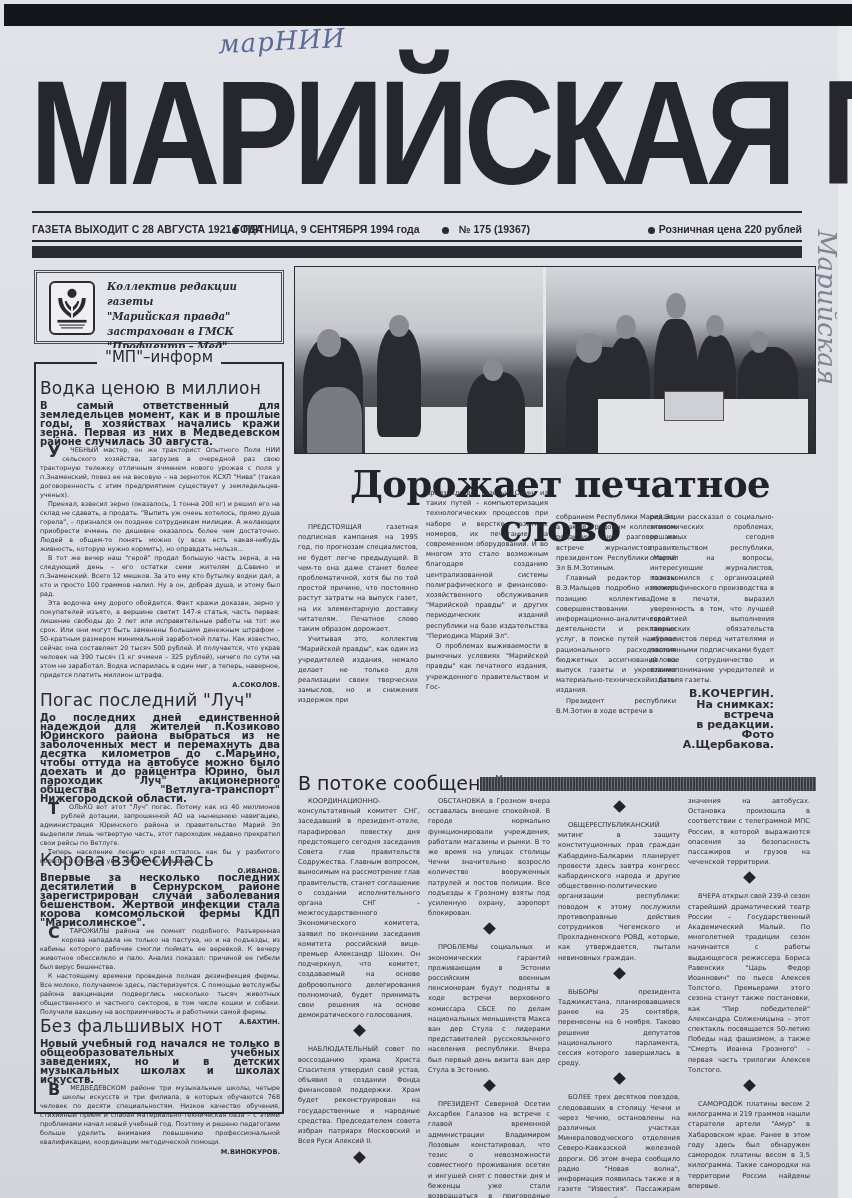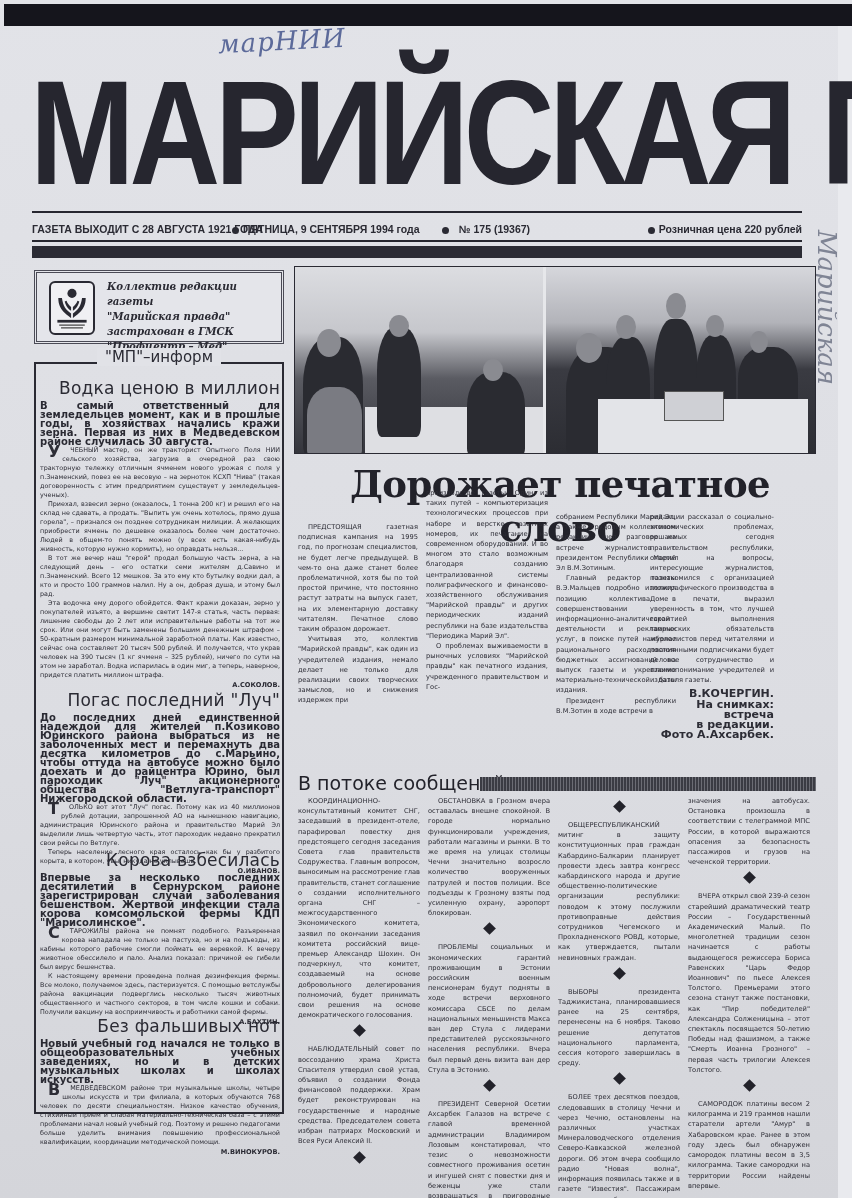--- a/index.html
+++ b/index.html
@@ -74,21 +74,21 @@
   .inform-title {
     position: absolute; left: 34px; top: 348px; width: 250px; text-align: center;
     font-family: "DejaVu Sans", sans-serif; font-size: 15px; color: #2a2a33;
   }
   .inform-title span { background: #e1e2e7; padding: 0 8px; position: relative; z-index: 2; }
   .inform-line { position: absolute; left: 34px; top: 362px; width: 250px; height: 2px; background: #2a2a33; }
 
   .story { position: absolute; left: 40px; width: 240px; }
   .story h3 {
     font-family: "DejaVu Sans", sans-serif; font-weight: normal;
-    font-size: 17px; text-align: right; color: #2a2a33; margin-bottom: 3px; letter-spacing: 0.2px;
+    font-size: 17px; text-align: left; color: #2a2a33; margin-bottom: 3px; letter-spacing: 0.2px;
   }
   .story .lead { font-size: 10px; font-weight: bold; line-height: 9px; text-align: justify; color: #2a2a33; }
   .story .body { font-size: 6.4px; line-height: 9px; text-align: justify; text-indent: 8px; color: #2d2d36; }
   .story .body .cap { font-size: 16px; font-weight: bold; line-height: 9px; float: left; margin-right: 2px; margin-top: 1px; }
   .story .sig { font-size: 6.6px; font-weight: bold; text-align: right; margin-top: 1px; color: #2a2a33; }
 
   
   .photo {
     position: absolute; left: 294px; top: 266px; width: 522px; height: 188px;
     background: #6b6c74; border: 1px solid #2a2a33; overflow: hidden;
@@ -246,21 +246,21 @@
   <div class="col" style="left:556px;top:512px;width:120px;">
     <p style="text-indent:0">собранием Республики Марий Эл, а также трудовым коллективом редакции, шел разговор на встрече журналистов с президентом Республики Марий Эл В.М.Зотиным.</p>
     <p>Главный редактор газеты В.Э.Мальцев подробно изложил позицию коллектива в совершенствовании информационно-аналитической деятельности и рекламных услуг, в поиске путей наиболее рационального расходования бюджетных ассигнований на выпуск газеты и укрепление материально-технической базы издания.</p>
     <p>Президент республики В.М.Зотин в ходе встречи в</p>
   </div>
   <div class="col" style="left:650px;top:512px;width:124px;">
     <p style="text-indent:0">редакции рассказал о социально-экономических проблемах, решаемых сегодня правительством республики, ответил на вопросы, интересующие журналистов, познакомился с организацией полиграфического производства в Доме печати, выразил уверенность в том, что лучшей гарантией выполнения творческих обязательств журналистов перед читателями и постоянными подписчиками будет деловое сотрудничество и взаимопонимание учредителей и издателя газеты.</p>
     <div class="sig-r" style="margin-top:4px;">В.КОЧЕРГИН.</div>
     <div class="sig-r" style="font-weight:bold;">На снимках: встреча</div>
     <div class="sig-r">в редакции.</div>
-    <div class="sig-r">Фото А.Ахсарбек.</div>
+    <div class="sig-r">Фото А.Щербакова.</div>
   </div>
 
   <div class="sec-title">В потоке сообщений</div>
   <div class="sec-band"></div>
 
   <div class="col" style="left:298px;top:796px;width:122px;">
     <p>КООРДИНАЦИОННО-консультативный комитет СНГ, заседавший в президент-отеле, парафировал повестку дня предстоящего сегодня заседания Совета глав правительств Содружества. Главным вопросом, выносимым на рассмотрение глав правительств, станет соглашение о создании исполнительного органа СНГ – межгосударственного Экономического комитета, заявил по окончании заседания комитета российский вице-премьер Александр Шохин. Он подчеркнул, что комитет, создаваемый на основе добровольного делегирования полномочий, будет принимать свои решения на основе демократического голосования.</p>
     <div class="diamond"></div>
     <p>НАБЛЮДАТЕЛЬНЫЙ совет по воссозданию храма Христа Спасителя утвердил свой устав, объявил о создании Фонда финансовой поддержки. Храм будет реконструирован на государственные и народные средства. Председателем совета избран патриарх Московский и Всея Руси Алексий II.</p>
     <div class="diamond"></div>

